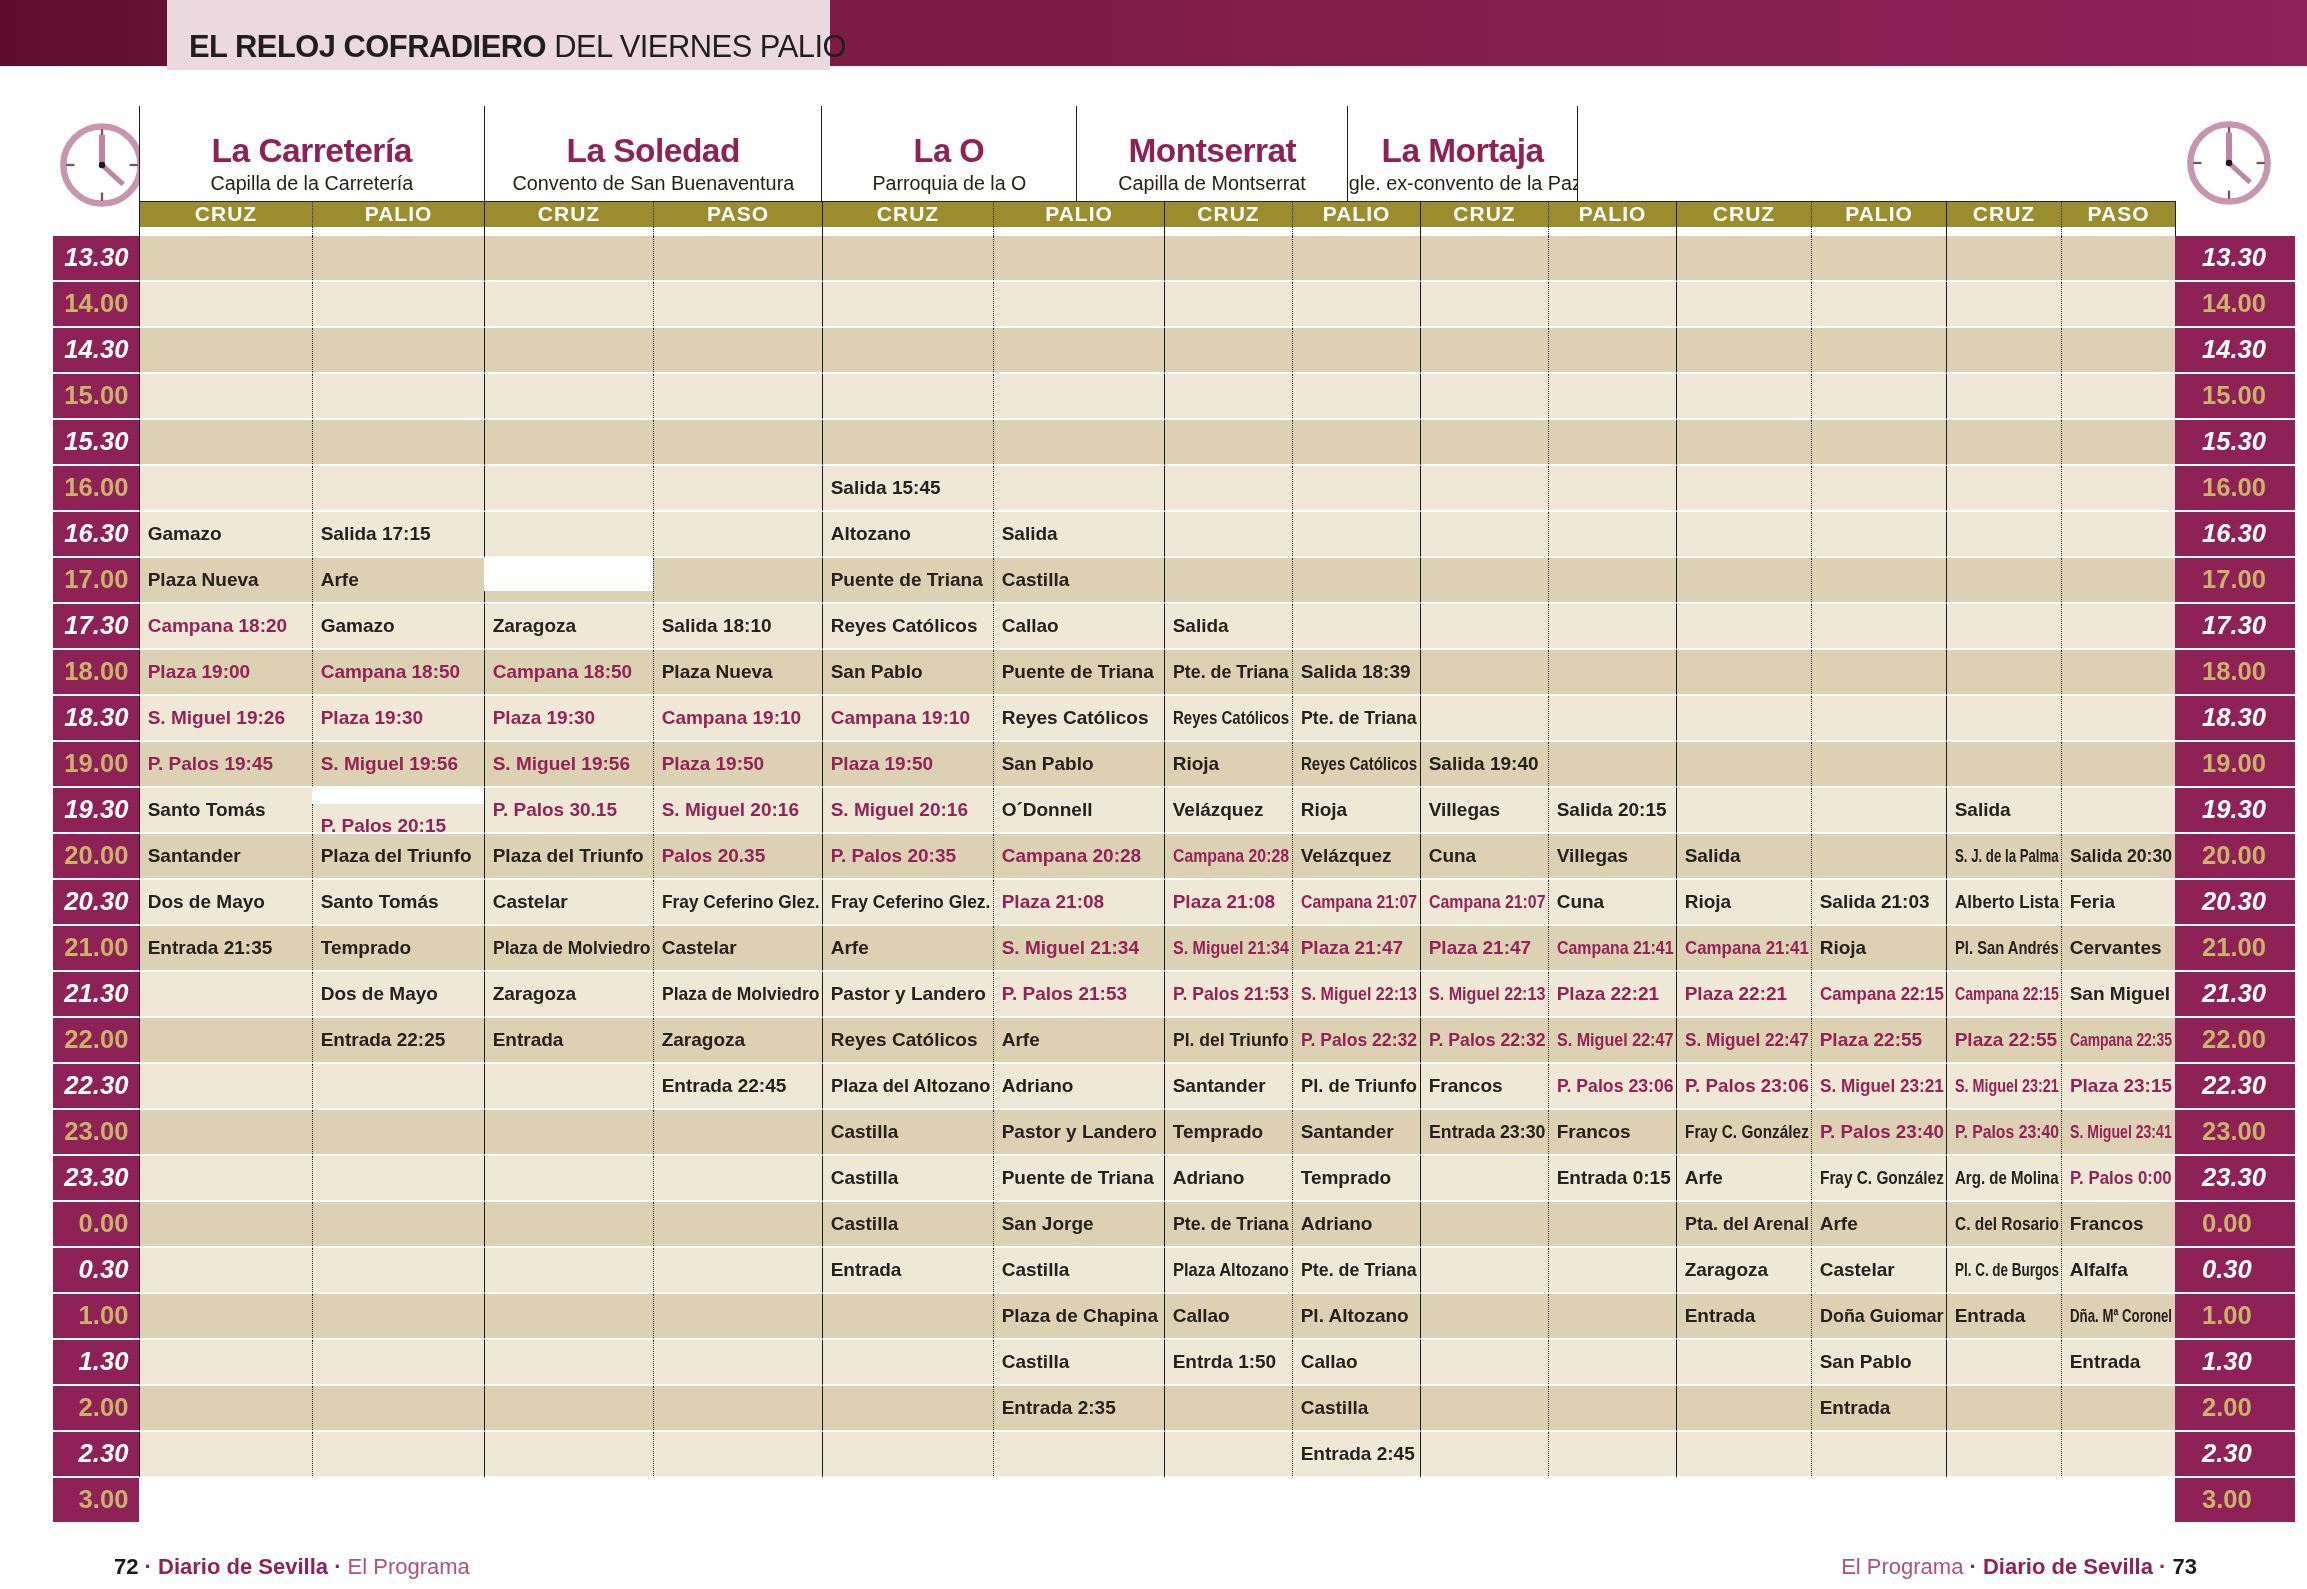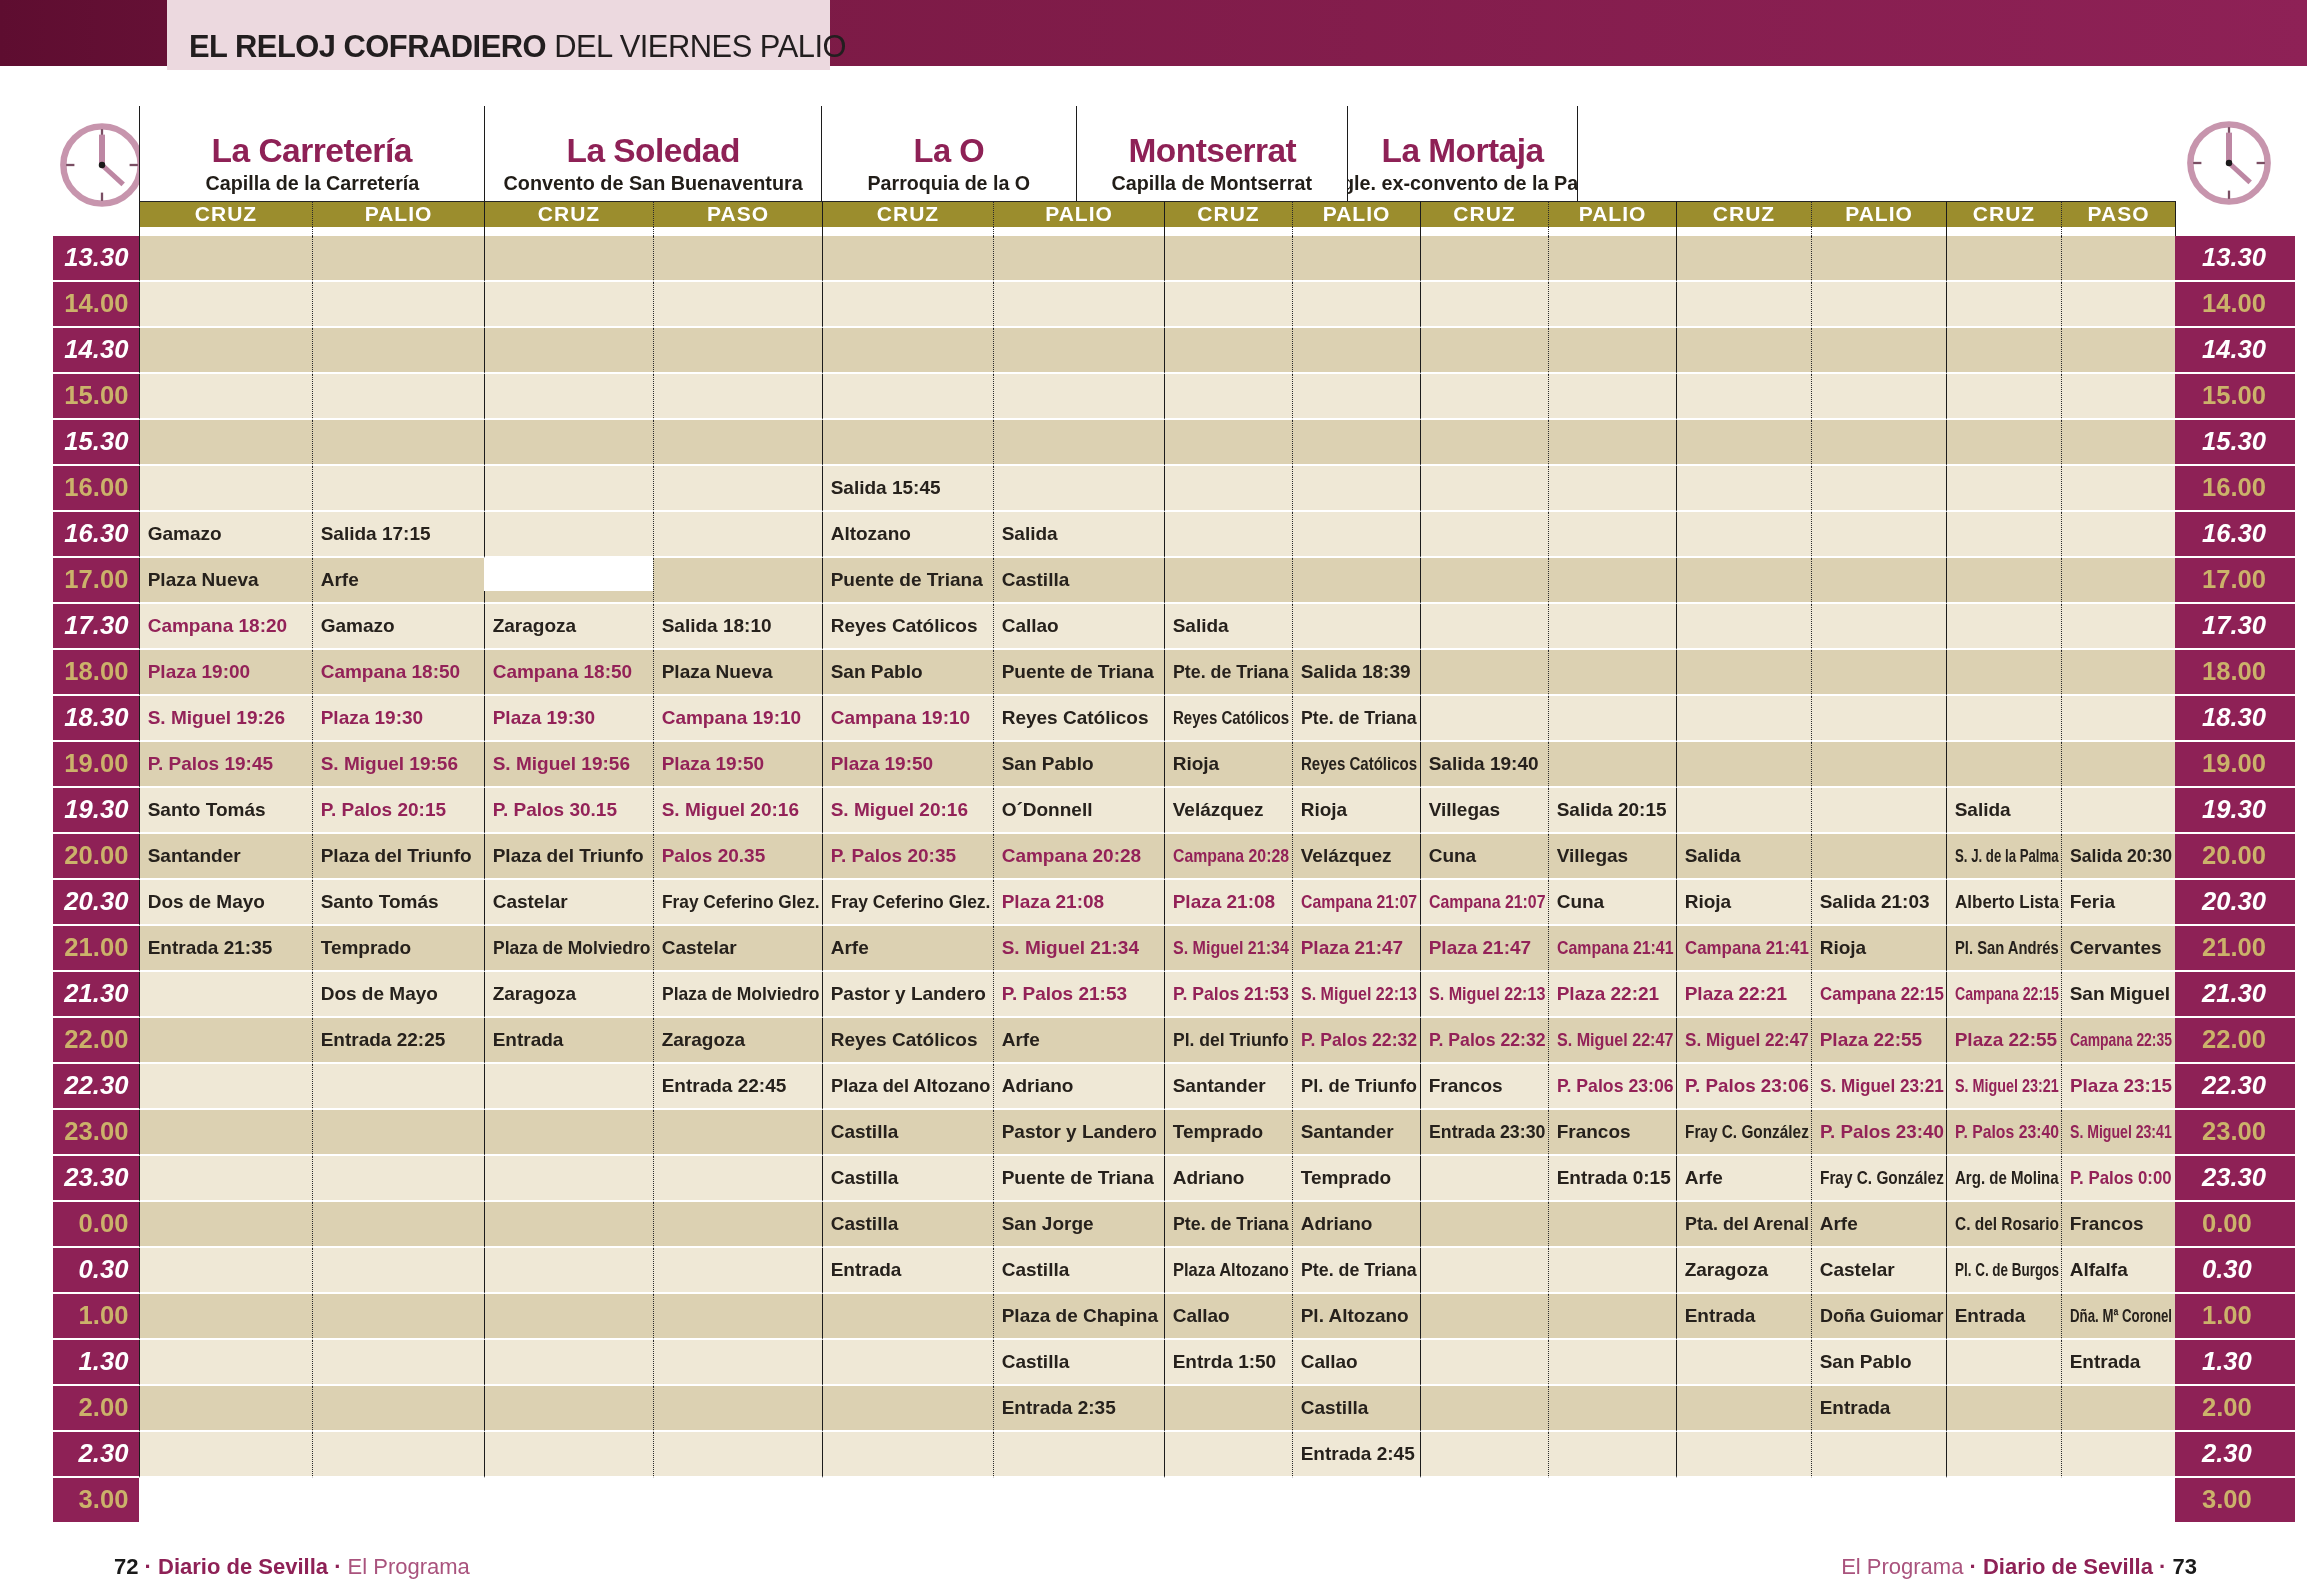--- a/index.html
+++ b/index.html
@@ -29,21 +29,21 @@
   .timecol.right .tcell{width:120px;text-align:left;padding-left:27px;}
   .tcell.c-white{color:#ffffff;font-style:italic;}
   .tcell.c-gold{color:#cbb26a;}
 
   .table{flex:none;width:2036px;}
   .brorow{display:flex;height:95px;background:#ffffff;}
   .bro{flex:none;box-sizing:border-box;border-left:1.9px solid #1c1c1c;display:flex;flex-direction:column;
        align-items:center;justify-content:flex-end;padding-bottom:5.8px;overflow:hidden;}
   .bro.end{border-right:1.9px solid #1c1c1c;}
   .bro .name{font-size:34px;font-weight:700;color:#8e2156;letter-spacing:-0.5px;white-space:nowrap;}
-  .bro .church{font-size:20px;font-weight:700;color:#211d18;margin-top:1.9px;white-space:nowrap;}
+  .bro .church{font-size:20px;font-weight:400;color:#211d18;margin-top:1.9px;white-space:nowrap;}
 
   .subrow{display:flex;height:25.6px;}
   .sub{flex:none;box-sizing:border-box;background:#9b8d2d;border-top:1.9px solid #262626;
        color:#ffffff;font-size:21px;font-weight:700;line-height:24px;text-align:center;
        letter-spacing:1px;white-space:nowrap;overflow:hidden;}
   .gaprow{display:flex;height:9.7px;}
   .gap{flex:none;box-sizing:border-box;background:#ffffff;}
   .drow{display:flex;height:46px;}
   .dcell{flex:none;box-sizing:border-box;border-bottom:2.4px solid #ffffff;
          font-size:19px;font-weight:700;line-height:43px;color:#26211c;
@@ -372,21 +372,21 @@
           <div class="dcell even bl-dot" style="width: 128px;"><span class="fit" style="transform: scaleX(0.791);">Reyes Católicos</span></div>
           <div class="dcell even bl-solid" style="width: 128px;"><span class="fit">Salida 19:40</span></div>
           <div class="dcell even bl-dot" style="width: 128px;"></div>
           <div class="dcell even bl-solid" style="width: 135px;"></div>
           <div class="dcell even bl-dot" style="width: 135px;"></div>
           <div class="dcell even bl-solid" style="width: 115px;"></div>
           <div class="dcell even bl-dot br-solid" style="width: 115px;"></div>
         </div>
         <div class="drow">
           <div class="dcell odd bl-solid" style="width: 173px;"><span class="fit">Santo Tomás</span></div>
-          <div class="dcell odd bl-dot" style="width: 172px;"><span class="fit m">P. Palos 20:15</span></div>
+          <div class="dcell odd bl-dot" style="width: 172px; margin-top: 16px;"><span class="fit m">P. Palos 20:15</span></div>
           <div class="dcell odd bl-solid" style="width: 169px;"><span class="fit m">P. Palos 30.15</span></div>
           <div class="dcell odd bl-dot" style="width: 169px;"><span class="fit m">S. Miguel 20:16</span></div>
           <div class="dcell odd bl-solid" style="width: 171px;"><span class="fit m">S. Miguel 20:16</span></div>
           <div class="dcell odd bl-dot" style="width: 171px;"><span class="fit">O´Donnell</span></div>
           <div class="dcell odd bl-solid" style="width: 128px;"><span class="fit">Velázquez</span></div>
           <div class="dcell odd bl-dot" style="width: 128px;"><span class="fit">Rioja</span></div>
           <div class="dcell odd bl-solid" style="width: 128px;"><span class="fit">Villegas</span></div>
           <div class="dcell odd bl-dot" style="width: 128px;"><span class="fit">Salida 20:15</span></div>
           <div class="dcell odd bl-solid" style="width: 135px;"></div>
           <div class="dcell odd bl-dot" style="width: 135px;"></div>

